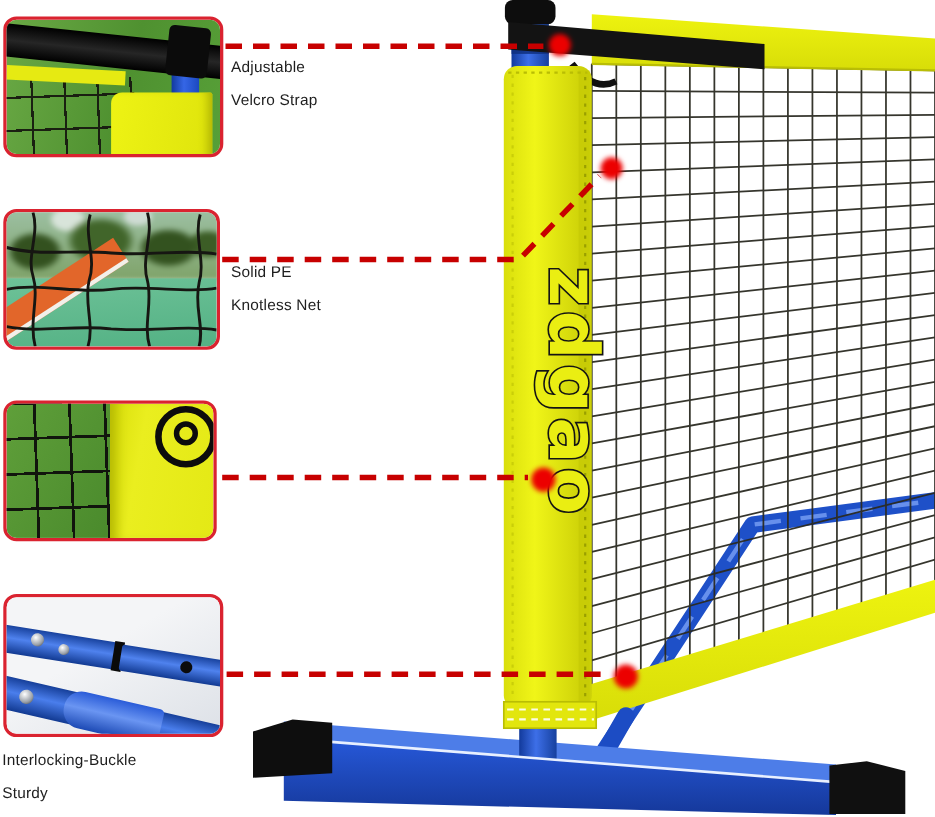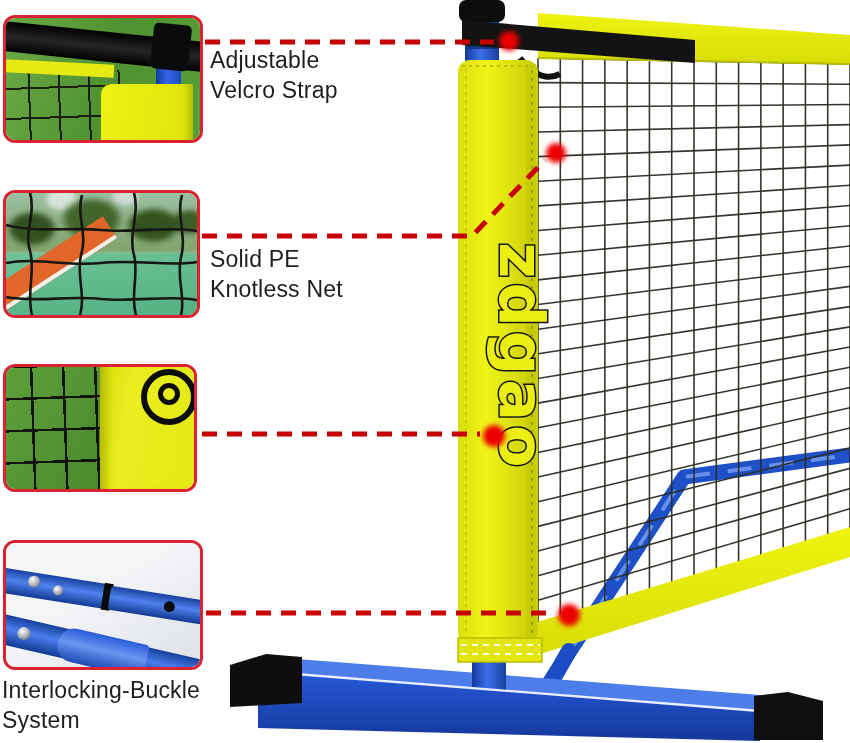--- a/index.html
+++ b/index.html
@@ -1,20 +1,20 @@
 <!DOCTYPE html>
 <html><head>
 <meta charset="utf-8">
 <style>
   html,body{margin:0;padding:0;background:#fff;}
   .stage{position:relative;width:850px;height:743px;background:#ffffff;overflow:hidden;
          font-family:"Liberation Sans",sans-serif;}
   .inset{position:absolute;border:3px solid #da2330;border-radius:12px;overflow:hidden;background:#fff;}
   .inset *{position:absolute;}
-  .callout-label{position:absolute;font-size:23px;line-height:30px;font-weight:400;color:#1e1e1e;
+  .callout-label{position:absolute;font-size:14px;line-height:30px;font-weight:400;color:#1e1e1e;
                  white-space:pre-line;letter-spacing:.2px;}
   .abs{position:absolute;}
   svg text{font-family:"DejaVu Sans","Liberation Sans",sans-serif;}
 </style>
 </head>
 <body>
 
 <div class="stage">
 
   <svg class="abs" style="left:0;top:0" width="850" height="743" viewBox="0 0 850 743">
@@ -202,17 +202,17 @@
     </div>
     <div style="left:-8px;top:70px;width:232px;height:30px;transform:rotate(13deg);transform-origin:left center">
       <div style="left:0;top:0;width:232px;height:30px;border-radius:4px;background:linear-gradient(180deg,#163f9a,#4a7eec 45%,#123a92)"></div>
       <div style="left:62px;top:-2px;width:90px;height:34px;border-radius:16px 4px 4px 16px;background:linear-gradient(180deg,#2a5cd8,#6a95f2 45%,#1c49b4)"></div>
       <div style="left:20px;top:8px;width:13px;height:13px;border-radius:50%;background:radial-gradient(circle at 35% 35%,#fff,#9aa0a8 60%,#30343a)"></div>
     </div>
   </div>
 
   <div class="callout-label" style="left:210px;top:45px">Adjustable
 Velcro Strap</div>
-  <div class="callout-label" style="left:210px;top:244px">Solid PE
+  <div class="callout-label" style="left:210px;top:232px">Solid PE
 Knotless Net</div>
   <div class="callout-label" style="left:2px;top:675px">Interlocking-Buckle
-System</div>
+Sturdy</div>
 </div>
 
 </body></html>

